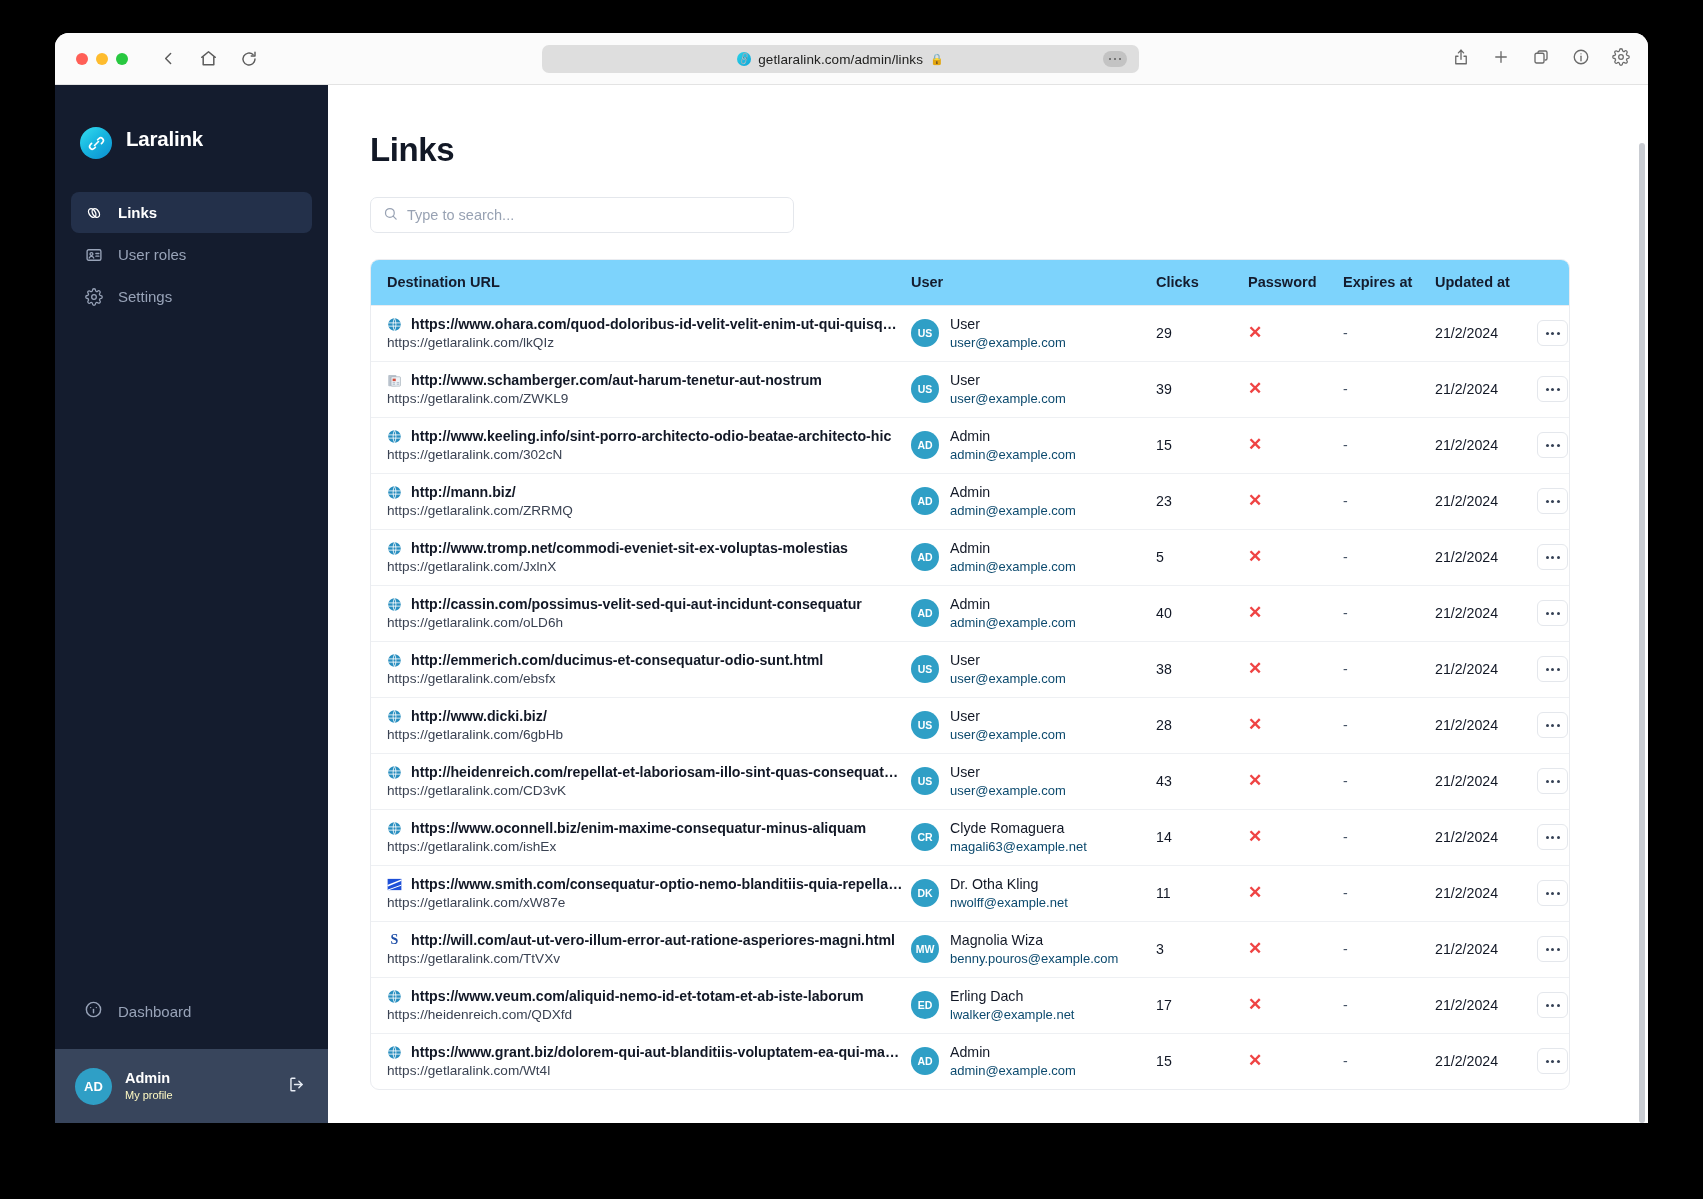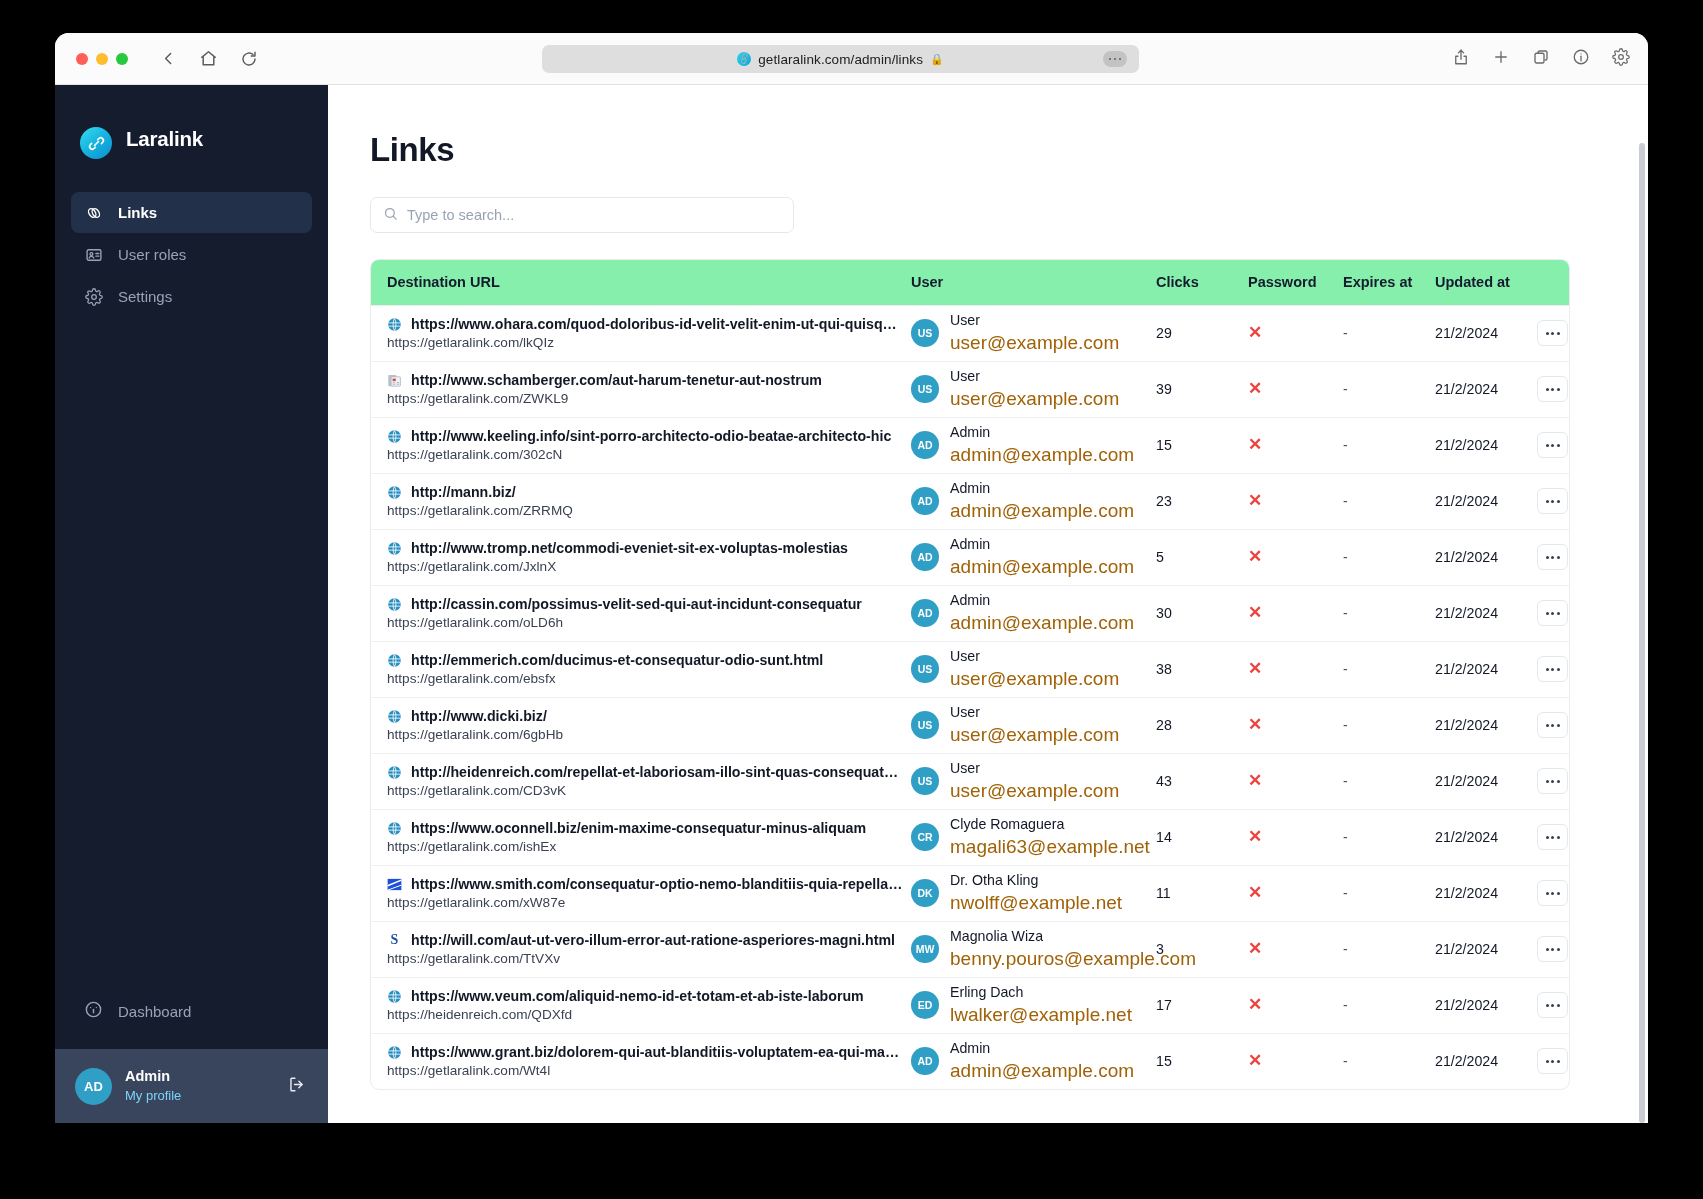--- a/index.html
+++ b/index.html
@@ -112,21 +112,21 @@
     display: flex; align-items: center; padding: 0 22px 0 20px;
   }
   #profile .pav {
     width: 37px; height: 37px; border-radius: 50%;
     background: #2f9fc6; color: #fff;
     display: flex; align-items: center; justify-content: center;
     font-size: 13px; font-weight: bold; flex: none;
   }
   #profile .ptext { margin-left: 13px; flex: 1; }
   #profile .pname { color: #ffffff; font-size: 14.5px; font-weight: bold; line-height: 1.35; }
-  #profile .psub { color: #7dd3fc; font-size: 13px; line-height: 1.35; }
+  #profile .psub { color: #fef9c3; font-size: 11px; line-height: 1.35; }
 
   
   #main {
     flex: 1; background: #ffffff;
     padding: 46px 0 0 42px;
     position: relative; overflow: hidden;
   }
   #page-title { font-size: 33px; font-weight: bold; color: #121826; letter-spacing: -0.4px; }
   #search-wrap {
     margin-top: 28px; width: 424px; height: 36px;
@@ -142,21 +142,21 @@
   #search-input::placeholder { color: #98a2b3; }
 
   
   #table-card {
     margin-top: 26px; width: 1200px;
     border: 1px solid #eaecf0; border-radius: 9px;
     overflow: hidden; background: #fff;
   }
   table { width: 100%; border-collapse: collapse; table-layout: fixed; }
   thead th {
-    background: #86efac; text-align: left;
+    background: #7dd3fc; text-align: left;
     font-size: 14.5px; font-weight: bold; color: #141c2e;
     padding: 14px 0; height: 45px;
     border-bottom: 1px solid #eaecf0;
   }
   th.c-url { padding-left: 16px; width: 540px; }
   th.c-user { width: 245px; }
   th.c-clicks { width: 92px; }
   th.c-pass { width: 95px; }
   th.c-exp { width: 92px; }
   th.c-upd { width: 100px; }
@@ -174,21 +174,21 @@
   .fav { width: 15px; height: 15px; flex: none; display: flex; align-items: center; justify-content: center; }
   .fav-s { color: #1f4fa8; font-weight: bold; font-size: 14px; font-family: "Liberation Serif", serif; }
   .user-cell { display: flex; align-items: center; gap: 11px; }
   .uav {
     width: 28px; height: 28px; border-radius: 50%;
     background: #2f9fc6; color: #ffffff;
     font-size: 10.5px; font-weight: bold;
     display: flex; align-items: center; justify-content: center; flex: none;
   }
   .uname { font-size: 14.2px; color: #121826; line-height: 1.35; }
-  .umail { font-size: 19px; color: #a16207; line-height: 1.35; }
+  .umail { font-size: 13px; color: #0c4a6e; line-height: 1.35; }
   .num { font-size: 14.2px; color: #121826; }
   .xmark { color: #ef4444; font-size: 17px; font-weight: bold; line-height: 1; }
   .dash { font-size: 14.2px; color: #475467; }
   .date { font-size: 14.2px; color: #121826; }
   .act-btn {
     width: 31px; height: 26px; border: 1px solid #e4e7ec; border-radius: 6px;
     display: flex; align-items: center; justify-content: center; gap: 2.5px;
     background: #fff; cursor: pointer; margin-left: 2px;
   }
   .act-btn i { width: 3px; height: 3px; border-radius: 50%; background: #344054; display: block; }
@@ -580,21 +580,21 @@
                 </td>
                 <td>
                   <div class="user-cell">
                     <span class="uav">AD</span>
                     <span>
                       <span class="uname" style="display:block">Admin</span>
                       <span class="umail" style="display:block">admin@example.com</span>
                     </span>
                   </div>
                 </td>
-                <td><span class="num">30</span></td>
+                <td><span class="num">40</span></td>
                 <td><span class="xmark">✕</span></td>
                 <td><span class="dash">-</span></td>
                 <td><span class="date">21/2/2024</span></td>
                 <td>
                   <div class="act-btn">
                     <i></i>
                     <i></i>
                     <i></i>
                   </div>
                 </td>

